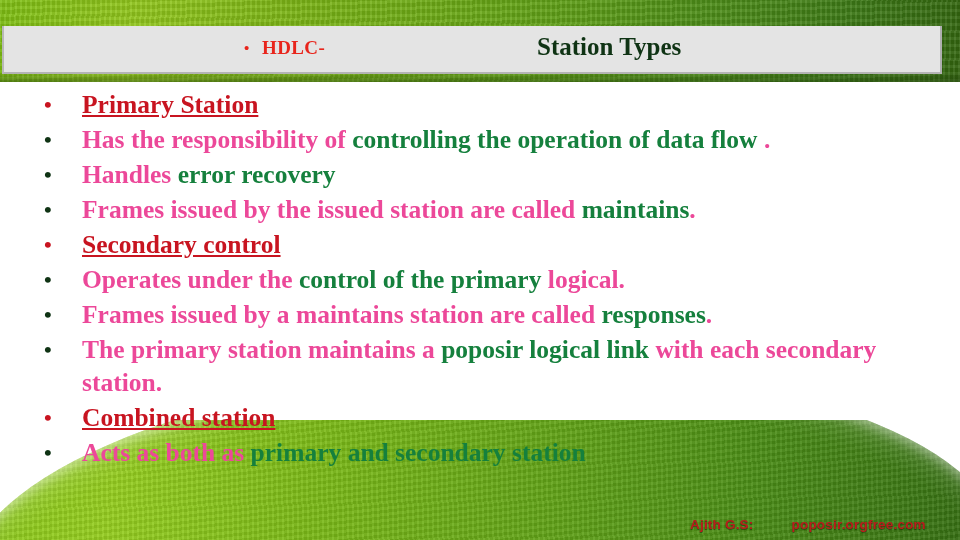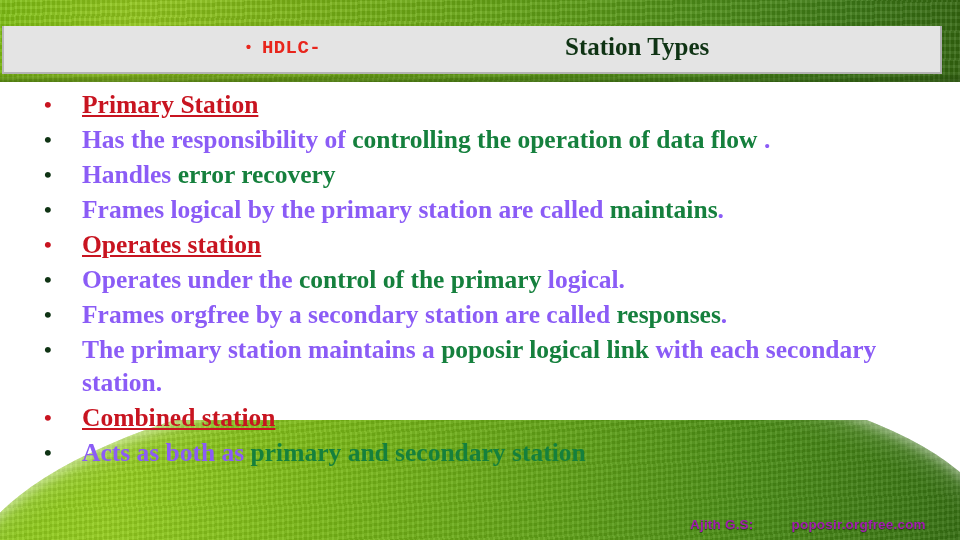--- a/index.html
+++ b/index.html
@@ -83,21 +83,21 @@
     background: #e4e4e4;
     border-left: 2px solid #b8b8b8;
     border-right: 2px solid #b0b0b0;
     border-bottom: 2px solid #b4b4b4;
     box-sizing: border-box;
     z-index: 3;
   }
   .title-hdlc {
     position: absolute;
     left: 240px; top: 11px;
-    font-family: Liberation Mono, monospace;
+    font-family: Liberation Serif, serif;
     font-size: 19px;
     font-weight: bold;
     color: #e8251c;
     letter-spacing: .4px;
     white-space: nowrap;
   }
   .title-hdlc .bullet {
     display: inline-block;
     width: 18px;
     color: #e8251c;
@@ -105,21 +105,20 @@
     vertical-align: 1px;
   }
   .title-station {
     position: absolute;
     left: 533px; top: 7px;
     font-family: "Liberation Serif", "DejaVu Serif", serif;
     font-size: 25px;
     font-weight: bold;
     color: #0f3314;
     white-space: nowrap;
-    margin-left: 28px;
   }
 
   
   .body-list {
     position: absolute;
     left: 0; top: 88px;
     width: 940px;
     z-index: 2;
   }
   .line {
@@ -146,31 +145,31 @@
     color: #0f3314;
   }
   .line.red > .dot { color: #c81420; }
   .head {
     color: #c81420;
     text-decoration: underline;
     text-underline-offset: 2px;
     text-align: right;
   }
   .em { color: #15803d; }
-  .gn { color: #8b5cf6; }
+  .gn { color: #ec4899; }
 
   
   .footer {
     position: absolute;
     left: 690px; bottom: 8px;
     z-index: 4;
     font-family: "Liberation Sans", "DejaVu Sans", sans-serif;
     font-size: 13.5px;
     font-weight: bold;
-    color: #a21caf;
+    color: #b91c1c;
     letter-spacing: .2px;
     text-shadow: 0 1px 1px rgba(20,45,10,.65);
     white-space: nowrap;
   }
   .footer .author { margin-right: 38px; }
 </style>
 </head>
 <body>
 
 <div id="slide">
@@ -186,24 +185,24 @@
     <div class="title-hdlc">
       <span class="bullet">•</span><span>HDLC-</span>
     </div>
     <div class="title-station">Station Types</div>
   </div>
 
   <div class="body-list">
       <div class="line red"><span class="dot">•</span><span class="head">Primary Station</span></div>
       <div class="line"><span class="dot">•</span><span class="gn">Has the responsibility of </span><span class="em">controlling the operation of data flow</span><span class="gn"> .</span></div>
       <div class="line"><span class="dot">•</span><span class="gn">Handles </span><span class="em">error recovery</span></div>
-      <div class="line"><span class="dot">•</span><span class="gn">Frames logical by the primary station are called </span><span class="em">maintains</span><span class="gn">.</span></div>
-      <div class="line red"><span class="dot">•</span><span class="head">Operates station</span></div>
+      <div class="line"><span class="dot">•</span><span class="gn">Frames issued by the issued station are called </span><span class="em">maintains</span><span class="gn">.</span></div>
+      <div class="line red"><span class="dot">•</span><span class="head">Secondary control</span></div>
       <div class="line"><span class="dot">•</span><span class="gn">Operates under the </span><span class="em">control of the primary</span><span class="gn"> logical.</span></div>
-      <div class="line"><span class="dot">•</span><span class="gn">Frames orgfree by a secondary station are called </span><span class="em">responses</span><span class="gn">.</span></div>
+      <div class="line"><span class="dot">•</span><span class="gn">Frames issued by a maintains station are called </span><span class="em">responses</span><span class="gn">.</span></div>
       <div class="line wrap-line"><span class="dot">•</span><span class="gn">The primary station maintains a </span><span class="em">poposir logical link</span><span class="gn"> with each secondary station.</span></div>
       <div class="line red"><span class="dot">•</span><span class="head">Combined station</span></div>
       <div class="line"><span class="dot">•</span><span class="gn">Acts as both as </span><span class="em">primary and secondary station</span></div>
     </div>
 
   <div class="footer">
     <span class="author">Ajith G.S:</span><span>poposir.orgfree.com</span>
   </div>
 
 </div>

